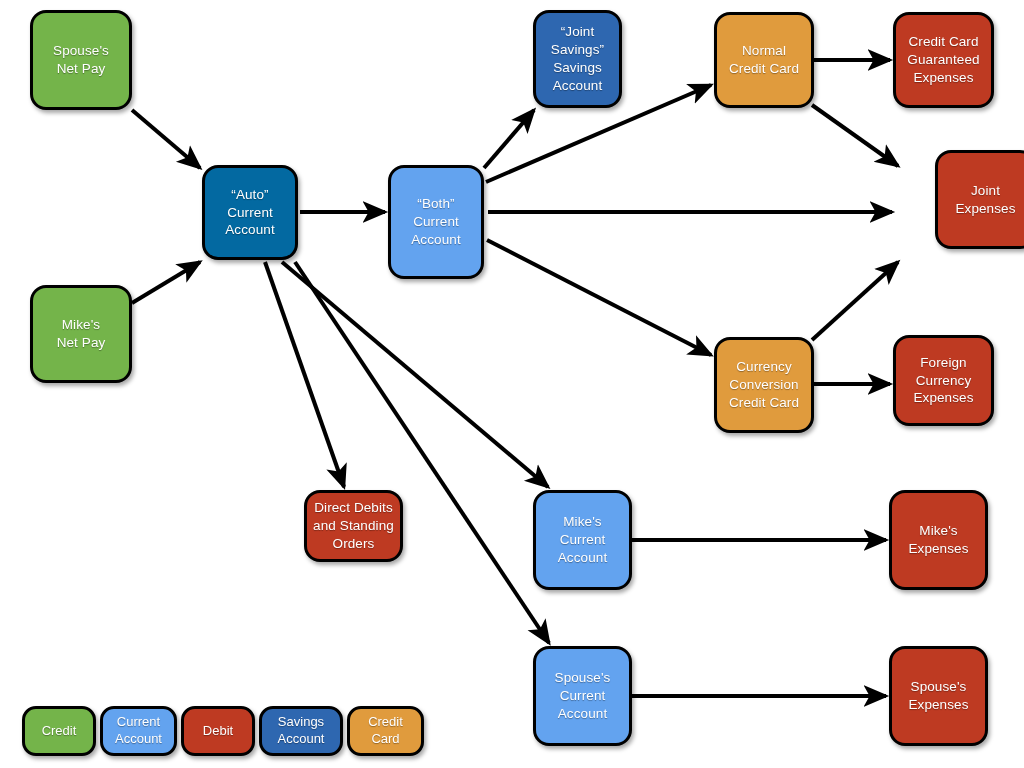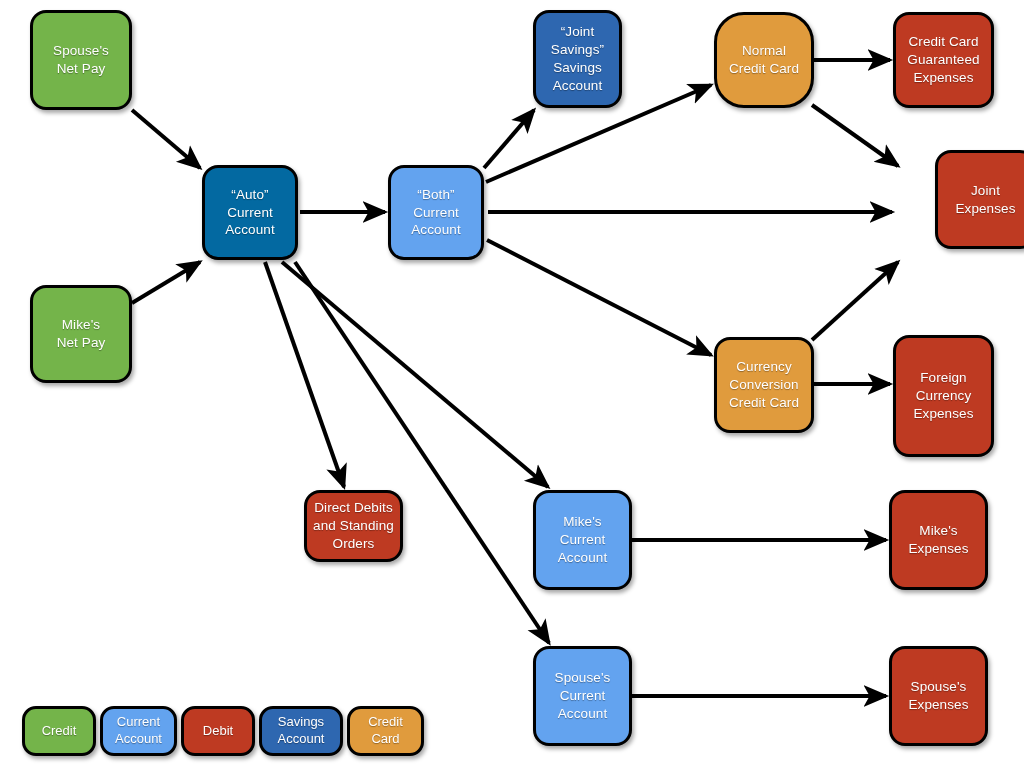--- a/index.html
+++ b/index.html
@@ -105,36 +105,36 @@
   </svg>
 
   <div id="node-layer">
       <div class="node" style="left: 30px; top: 10px; width: 102px; height: 100px; background: rgb(116, 180, 74);">Spouse's
 Net Pay</div>
       <div class="node" style="left: 30px; top: 285px; width: 102px; height: 98px; background: rgb(116, 180, 74);">Mike's
 Net Pay</div>
       <div class="node" style="left: 202px; top: 165px; width: 96px; height: 95px; background: #0369a1;">“Auto”
 Current
 Account</div>
-      <div class="node" style="left: 388px; top: 165px; width: 96px; height: 95px; background: rgb(99, 163, 239);">“Both”
+      <div class="node" style="left: 388px; top: 165px; width: 96px; height: 114px; background: rgb(99, 163, 239);">“Both”
 Current
 Account</div>
       <div class="node" style="left: 533px; top: 10px; width: 89px; height: 98px; background: rgb(46, 103, 176);">“Joint Savings”
 Savings Account</div>
-      <div class="node" style="left: 714px; top: 12px; width: 100px; height: 96px; background: rgb(224, 155, 61); border-radius: 30px;">Normal
+      <div class="node" style="left: 714px; top: 12px; width: 100px; height: 96px; background: rgb(224, 155, 61);">Normal
 Credit Card</div>
       <div class="node" style="left: 893px; top: 12px; width: 101px; height: 96px; background: rgb(190, 58, 34);">Credit Card
 Guaranteed
 Expenses</div>
       <div class="node" style="left: 895px; top: 150px; width: 101px; height: 99px; background: rgb(190, 58, 34); margin-left: 40px;">Joint
 Expenses</div>
       <div class="node" style="left: 714px; top: 337px; width: 100px; height: 96px; background: rgb(224, 155, 61);">Currency
 Conversion
 Credit Card</div>
-      <div class="node" style="left: 893px; top: 335px; width: 101px; height: 122px; background: rgb(190, 58, 34);">Foreign
+      <div class="node" style="left: 893px; top: 335px; width: 101px; height: 91px; background: rgb(190, 58, 34);">Foreign
 Currency
 Expenses</div>
       <div class="node" style="left: 304px; top: 490px; width: 99px; height: 72px; background: rgb(190, 58, 34);">Direct Debits
 and Standing
 Orders</div>
       <div class="node" style="left: 533px; top: 490px; width: 99px; height: 100px; background: rgb(99, 163, 239);">Mike's
 Current
 Account</div>
       <div class="node" style="left: 889px; top: 490px; width: 99px; height: 100px; background: rgb(190, 58, 34);">Mike's
 Expenses</div>

